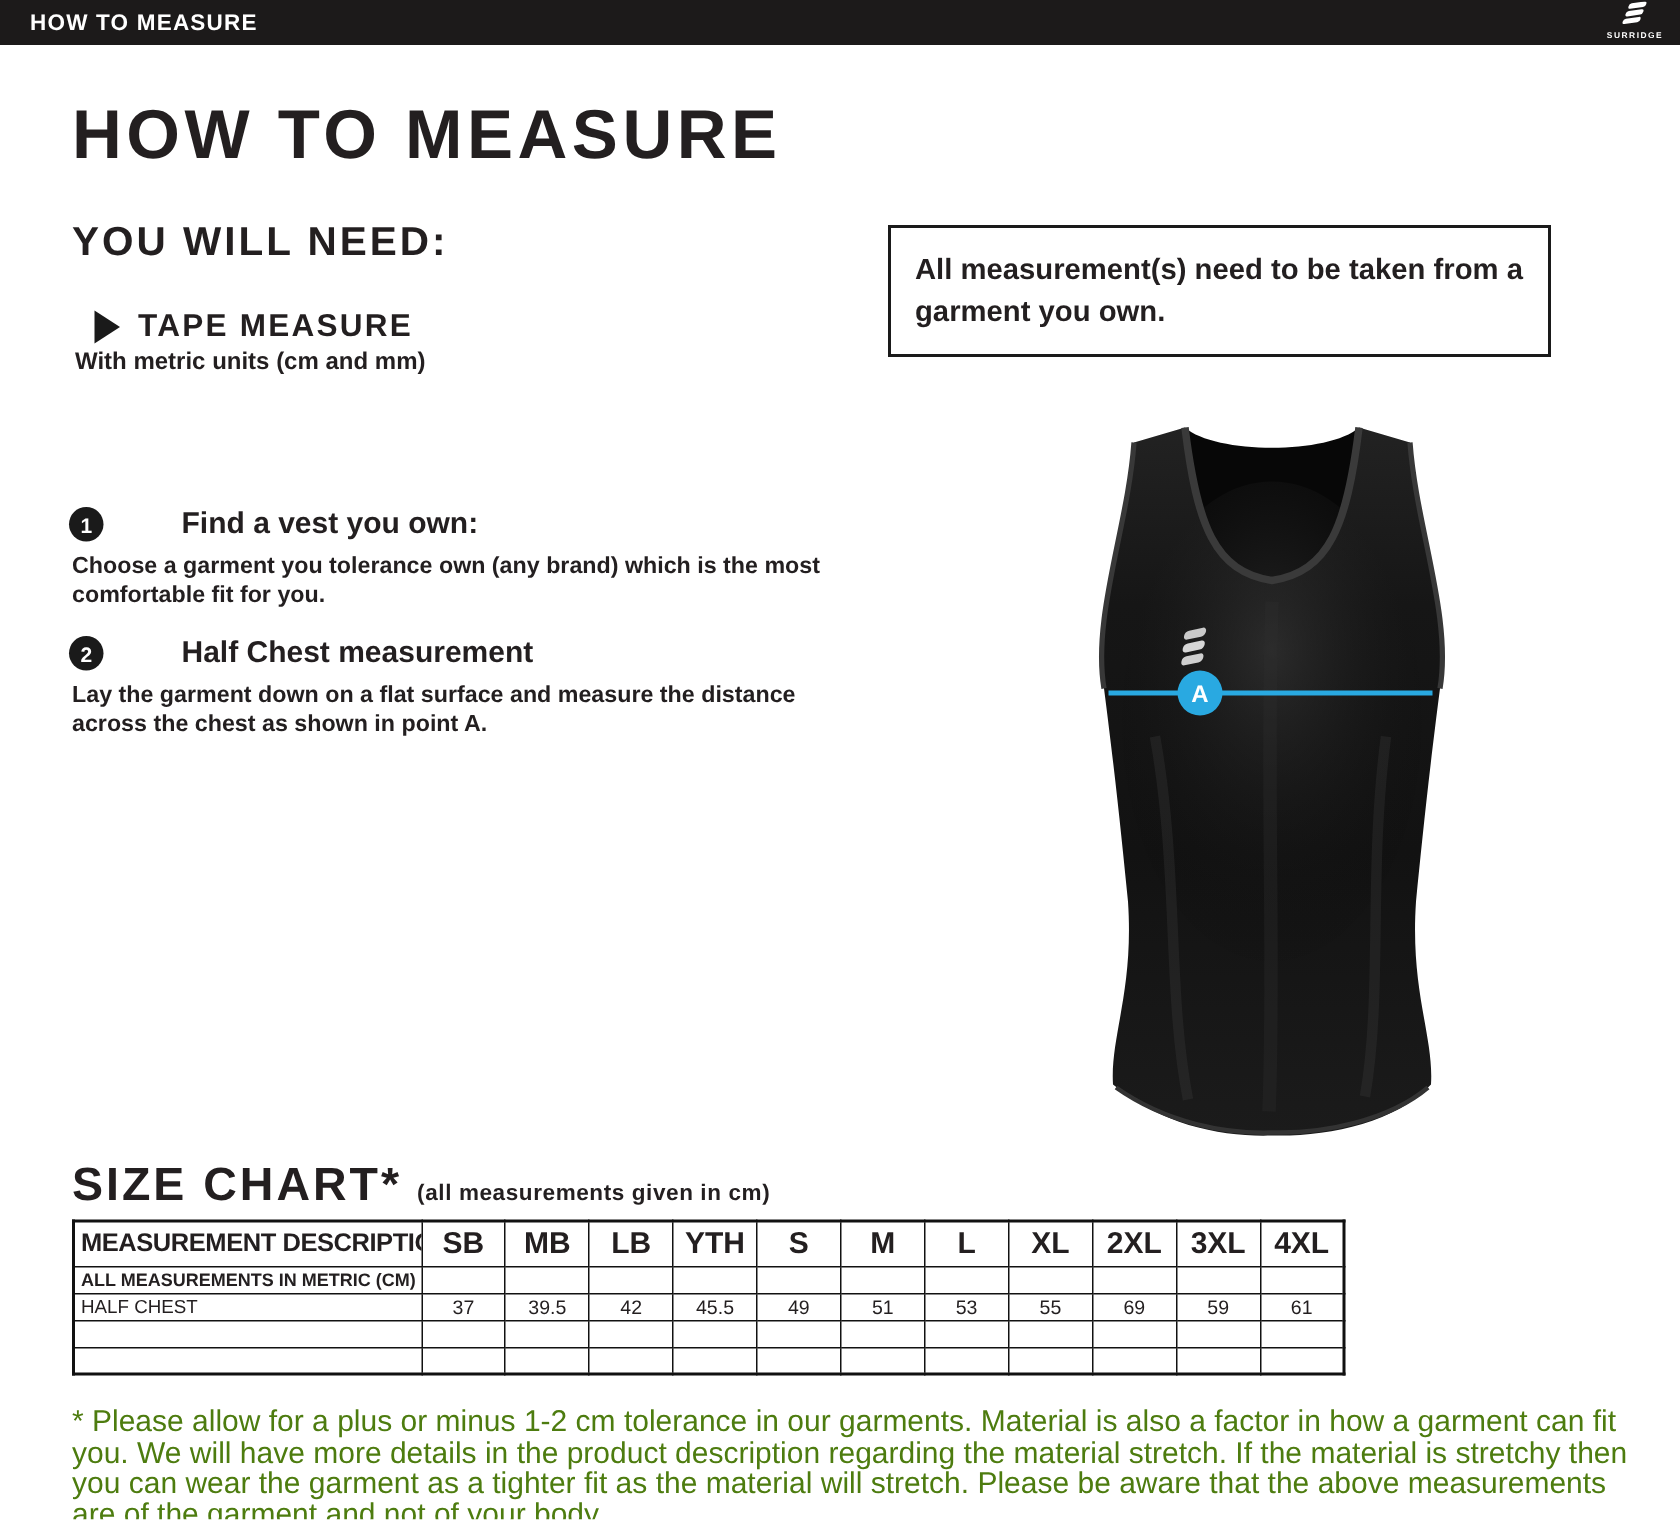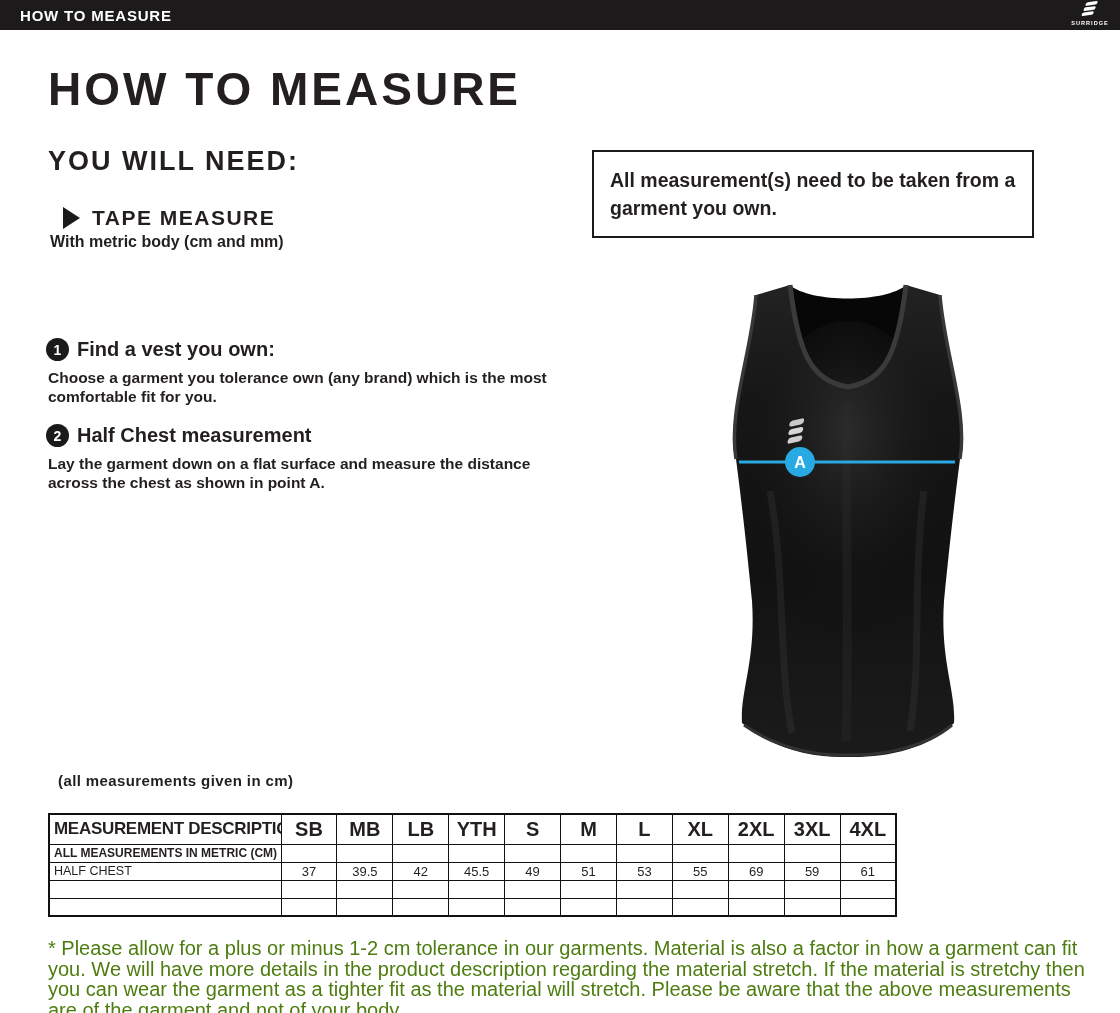--- a/index.html
+++ b/index.html
@@ -23,21 +23,21 @@
   .req-desc { font-size:16px; font-weight:bold; margin-top:3px; margin-left:2px; }
   #req1 { top:206px; }
   #req2 { top:268px; }
 
   
   .step { position:absolute; left:46px; width:530px; }
   #step1 { top:338px; }
   #step2 { top:424px; }
   .step-head { display:flex; align-items:center; }
   .step-num { width:23px; height:23px; border-radius:50%; background:#1a1a1a; color:#fff; font-size:14px; font-weight:bold; display:flex; align-items:center; justify-content:center; margin-right:8px; flex:0 0 23px; }
-  .step-title { font-size:20px; font-weight:bold; }
+  .step-title { font-size:20px; font-weight:bold;margin-left:44px; }
   .step-desc { font-size:15.5px; font-weight:bold; line-height:18.5px; margin-top:8px; margin-left:2px; width:525px; }
 
   
   .note-box { position:absolute; left:592px; top:150px; width:442px; border:2px solid #1a1a1a; padding:14px 16px; }
   .note-box-text { font-size:19.5px; font-weight:bold; line-height:28px; }
 
   
   .vest-wrap { position:absolute; left:726px; top:281px; width:244px; height:482px; }
 
   
@@ -73,21 +73,21 @@
   </div>
 
   <div class="h1">HOW TO MEASURE</div>
   <div class="h2">YOU WILL NEED:</div>
 
   <div class="req" id="req1">
     <div class="req-head">
       <span class="tri-icon"></span>
       <span class="req-title">TAPE MEASURE</span>
     </div>
-    <div class="req-desc">With metric body (cm and mm)</div>
+    <div class="req-desc">With metric units (cm and mm)</div>
   </div>
 
 
   <div class="step" id="step1">
     <div class="step-head">
       <span class="step-num">1</span>
       <span class="step-title">Find a vest you own:</span>
     </div>
     <div class="step-desc">Choose a garment you tolerance own (any brand) which is the most comfortable fit for you.</div>
   </div>
@@ -153,20 +153,21 @@
         <rect x="2" y="16.4" width="15" height="5.6" rx="2.8" transform="skewX(-24)" fill="#cfcfcf"></rect>
       </g>
 
       <line x1="13" y1="181" x2="229" y2="181" stroke="#29a9e1" stroke-width="3.2"></line>
       <circle cx="74" cy="181" r="15" fill="#29a9e1"></circle>
       <text x="74" y="187" text-anchor="middle" font-size="16" font-weight="bold" fill="#ffffff">A</text>
     </svg>
   </div>
 
   <div class="sc-head">
+    <span class="sc-title">SIZE CHART*</span>
     <span class="sc-sub">(all measurements given in cm)</span>
   </div>
 
   <table class="size-chart">
     <colgroup>
       <col style="width:232px">
       <col>
         <col>
         <col>
         <col>

